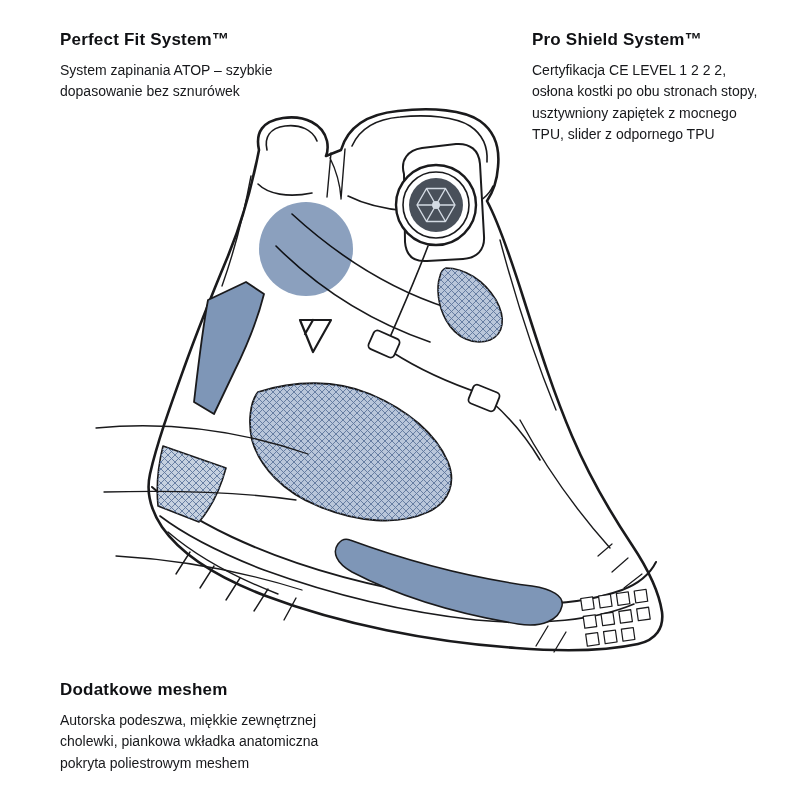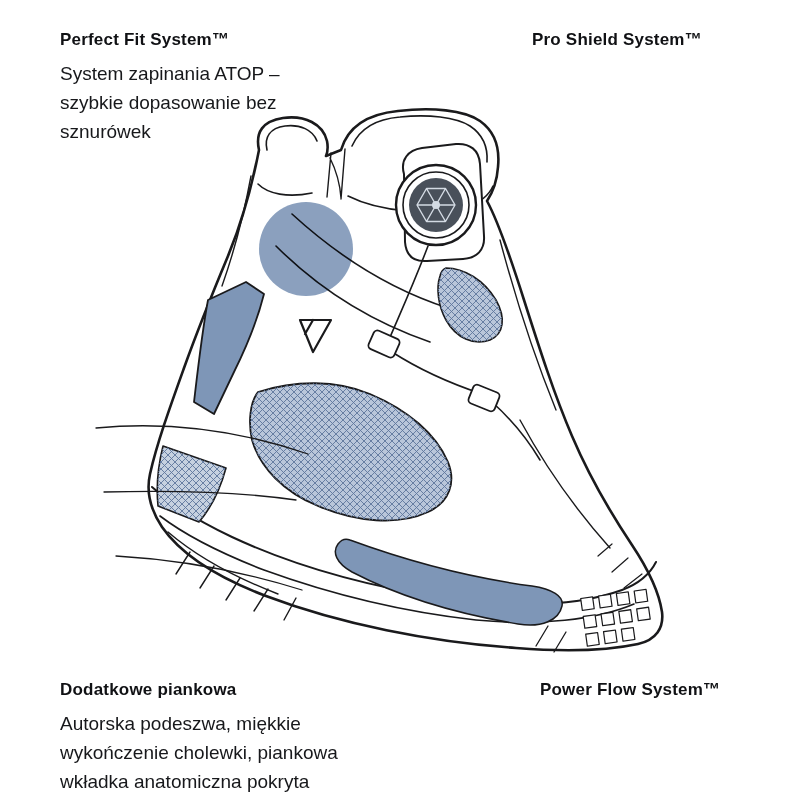--- a/index.html
+++ b/index.html
@@ -14,21 +14,21 @@
   .feature{position:absolute;}
   .feature h2{
     margin:0 0 10px 0;
     font-size:17px;
     font-weight:700;
     letter-spacing:.2px;
     color:#101114;
   }
   .feature p{
     margin:0;
-    font-size:19px;
+    font-size:14px;
     line-height:1.52;
     color:#17181b;
   }
   .pos-tl{left:60px;top:30px;width:265px;}
   .pos-tr{left:532px;top:30px;width:235px;}
   .pos-bl{left:60px;top:680px;width:285px;}
   .pos-br{left:540px;top:680px;width:250px;}
   .illustration{position:absolute;left:0;top:0;width:800px;height:800px;}
 </style>
 </head>
@@ -36,29 +36,29 @@
 
 <main class="canvas">
 
   <section class="feature pos-tl">
     <h2>Perfect Fit System™</h2>
     <p>System zapinania ATOP – szybkie dopasowanie bez sznurówek</p>
   </section>
 
   <section class="feature pos-tr">
     <h2>Pro Shield System™</h2>
+    <p>Certyfikacja CE LEVEL 1 2 2 2, osłona kostki po obu stronach stopy, usztywniony zapiętek z mocnego TPU, slider z odpornego TPU</p>
   </section>
 
   <section class="feature pos-bl">
-    <h2>Dodatkowe piankowa</h2>
-    <p>Autorska podeszwa, miękkie wykończenie cholewki, piankowa wkładka anatomiczna pokryta poliestrowym meshem</p>
+    <h2>Dodatkowe meshem</h2>
+    <p>Autorska podeszwa, miękkie zewnętrznej cholewki, piankowa wkładka anatomiczna pokryta poliestrowym meshem</p>
   </section>
 
   <section class="feature pos-br">
-    <h2>Power Flow System™</h2>
   </section>
 
   <svg class="illustration" viewBox="0 0 800 800" aria-hidden="true">
     <defs>
       <pattern id="mesh" width="7" height="7" patternUnits="userSpaceOnUse">
         <path d="M0 7 L7 0 M0 0 L7 7" stroke="#5d769c" stroke-width="0.9" fill="none"></path>
       </pattern>
     </defs>
 
     <g stroke="#1a1a1c" fill="none" stroke-linecap="round" stroke-linejoin="round">

